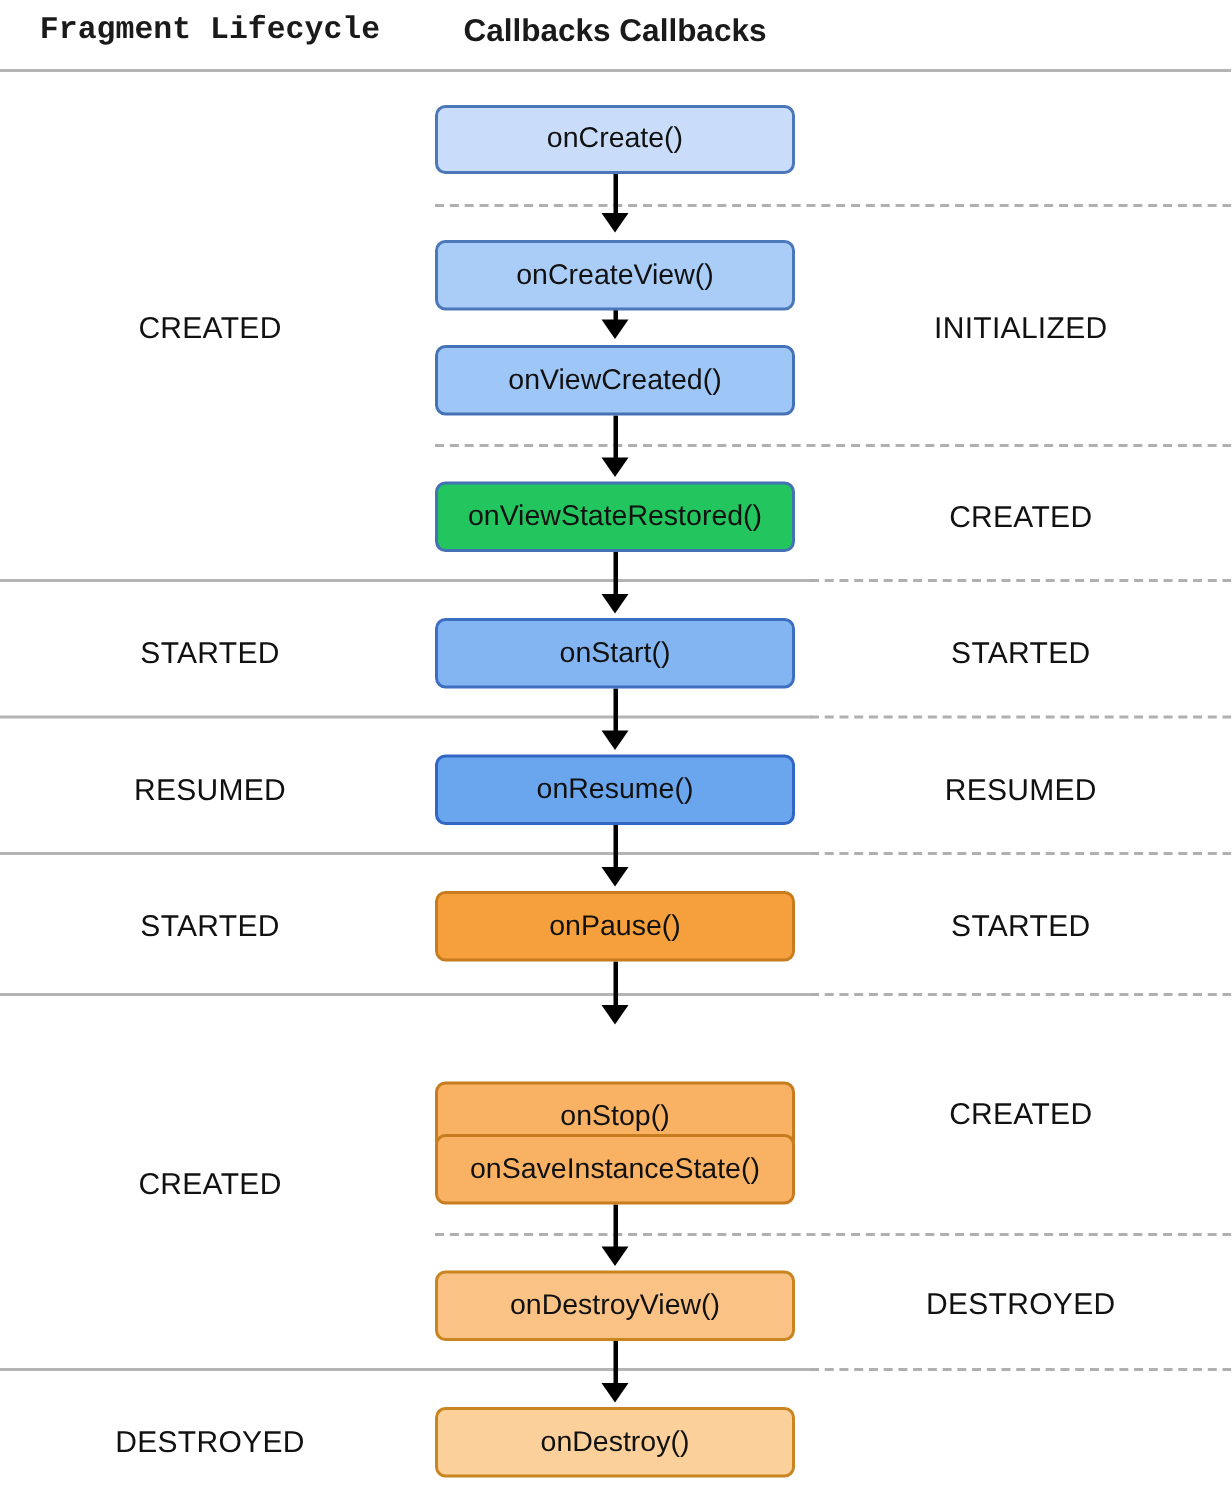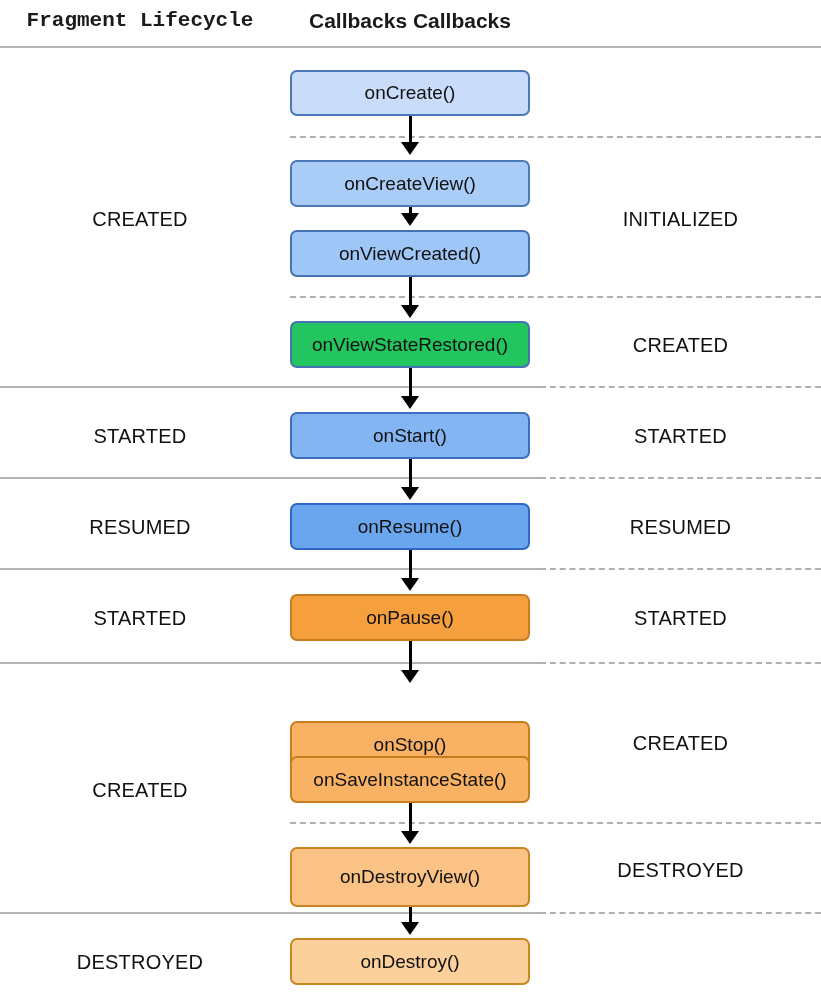--- a/index.html
+++ b/index.html
@@ -221,21 +221,21 @@
   </div>
 
   <div class="cb-box" style="top:685px; height:47px; background:#f9b263; border:2px solid #c77d1f;margin-top:36px;">
     <span>onStop()</span>
   </div>
 
   <div class="cb-box" style="top:756px; height:47px; background:#f9b263; border:2px solid #c77d1f;">
     <span>onSaveInstanceState()</span>
   </div>
 
-  <div class="cb-box" style="top:847px; height:60px; background:#fac385; border:2px solid #c9851f;">
+  <div class="cb-box" style="top:847px; height:47px; background:#fac385; border:2px solid #c9851f;">
     <span>onDestroyView()</span>
   </div>
 
   <div class="cb-box" style="top:938px; height:47px; background:#fbd09b; border:2px solid #c9851f;">
     <span>onDestroy()</span>
   </div>
 
 </div>
 
 </body></html>

